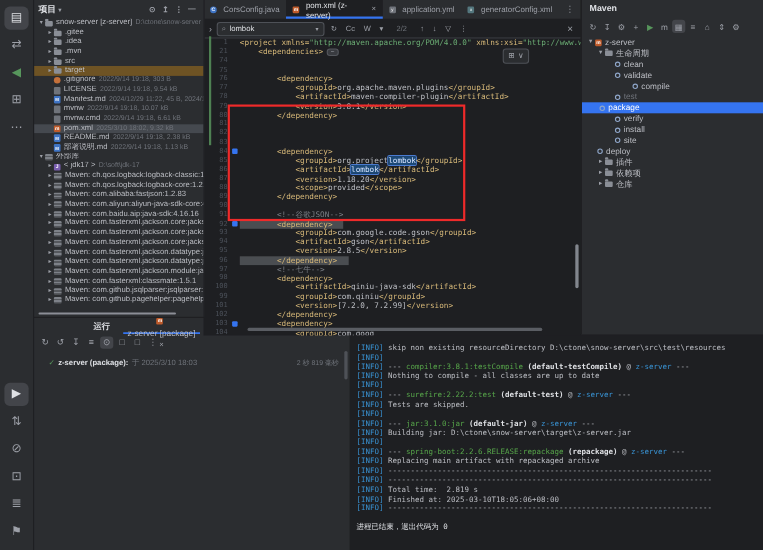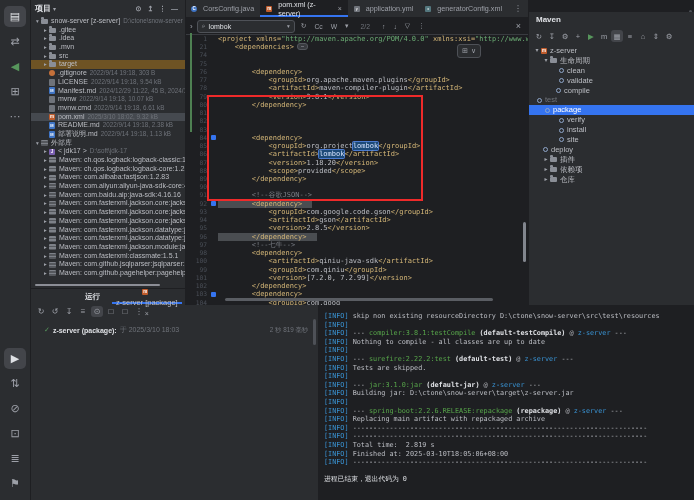--- a/index.html
+++ b/index.html
@@ -70,21 +70,21 @@
   .t{color:#d5b778;}.p{color:#bcbec4;}.s{color:#6aab73;}.c{color:#7a7e85;}
   .m{background:#1d4a78;box-shadow:0 0 0 1px #4a7bd0;color:#d6e4ff;border-radius:1px;}
   .b{background:#393b40;border:1px solid #54575d;color:#9da0a8;border-radius:3px;font-size:5px;padding:0 3px;margin-left:3px;line-height:5px;display:inline-block;vertical-align:1px;}
   .vcs-bar{position:absolute;left:5px;top:33px;width:2px;height:99px;background:#4e8052;}
   .red-box{position:absolute;left:22px;top:95px;width:212px;height:102px;border:2.5px solid #ef2a2a;z-index:8;pointer-events:none;}
   .float-widget{position:absolute;left:272px;top:44px;height:12px;background:#2b2d30;border:1px solid #4e5157;border-radius:3px;
     display:flex;align-items:center;gap:3px;padding:0 4px;color:#9da0a8;font-size:7px;z-index:9;}
   .editor-vscroll{position:absolute;right:2px;top:222px;width:3px;height:40px;background:#82868e;border-radius:2px;z-index:9;}
   .editor-hscroll{position:absolute;left:40px;bottom:4px;width:268px;height:3px;background:#5a5d63;border-radius:2px;z-index:9;}
   
-  .maven-panel{position:absolute;left:528px;top:0;width:166px;height:304px;background:#2b2d30;border-left:1px solid #1e1f22;z-index:4;overflow:hidden;margin-top:12px;}
+  .maven-panel{position:absolute;left:528px;top:0;width:166px;height:304px;background:#2b2d30;border-left:1px solid #1e1f22;z-index:4;overflow:hidden;}
   .mv-header{height:14px;padding:3px 7px 0;font-size:8px;color:#dfe1e5;font-weight:bold;}
   .mv-toolbar{display:flex;align-items:center;gap:1px;padding:1px 4px;color:#9da0a8;font-size:7.5px;}
   .mvi{width:12px;height:12px;display:flex;align-items:center;justify-content:center;border-radius:3px;}
   .mvi.sel{background:#43454a;}
   .mv-tree{font-size:7.5px;line-height:9.9px;margin-top:3px;color:#bcbec4;}
   .mrow{display:flex;align-items:center;height:9.9px;white-space:nowrap;}
   .mrow .arrow{width:8px;flex:none;color:#9da0a8;font-size:6px;text-align:center;}
   .mrow.sel-blue{background:#3574f0;color:#fff;}
   .mrow.sel-blue .lbl{color:#fff;}
   .mrow.dim .lbl{color:#6f737a;}
@@ -612,26 +612,26 @@
         <div class="mrow" style="padding-left: 22px;">
           <span class="arrow"></span>
           <span class="ic ic-goal"></span>
           <span class="lbl">clean</span>
         </div>
         <div class="mrow" style="padding-left: 22px;">
           <span class="arrow"></span>
           <span class="ic ic-goal"></span>
           <span class="lbl">validate</span>
         </div>
-        <div class="mrow" style="padding-left: 19px;">
+        <div class="mrow" style="padding-left: 38px;">
           <span class="arrow"></span>
           <span class="ic ic-goal"></span>
           <span class="lbl">compile</span>
         </div>
-        <div class="mrow dim" style="">
+        <div class="mrow dim" style="padding-left: 22px;">
           <span class="arrow"></span>
           <span class="ic ic-goal"></span>
           <span class="lbl">test</span>
         </div>
         <div class="mrow sel-blue" style="padding-left: 8px;">
           <span class="arrow"></span>
           <span class="ic ic-goal"></span>
           <span class="lbl">package</span>
         </div>
         <div class="mrow" style="padding-left: 22px;">

